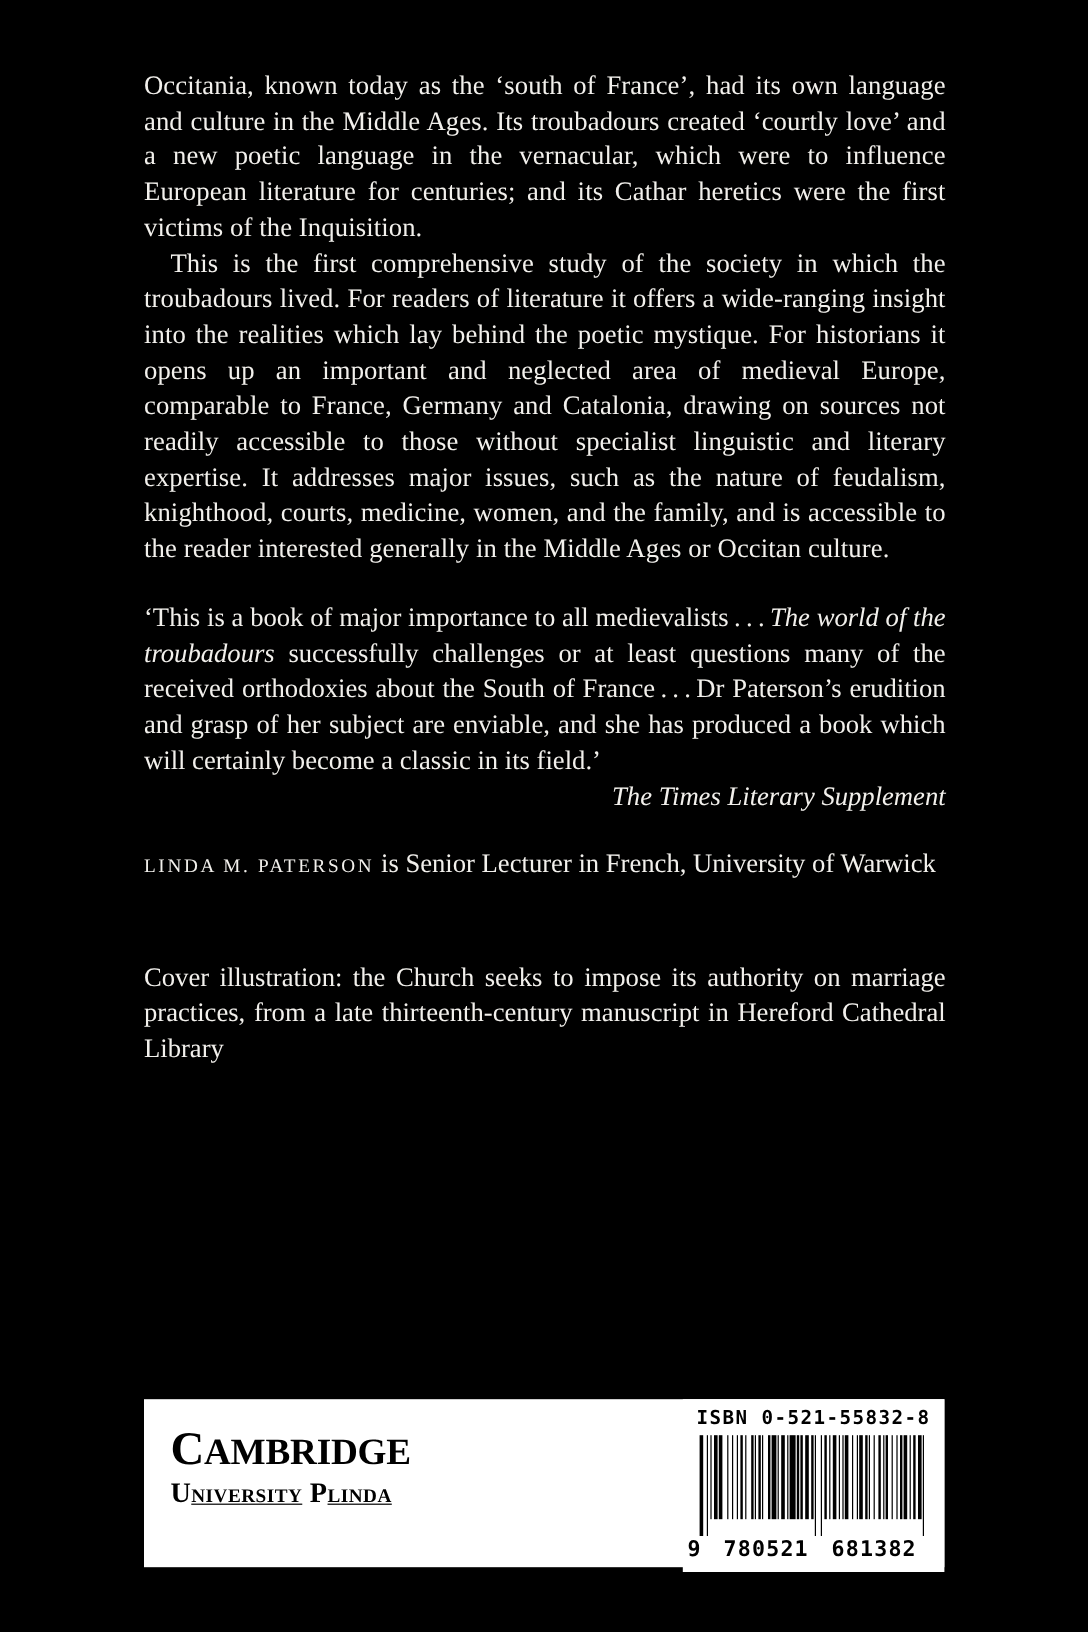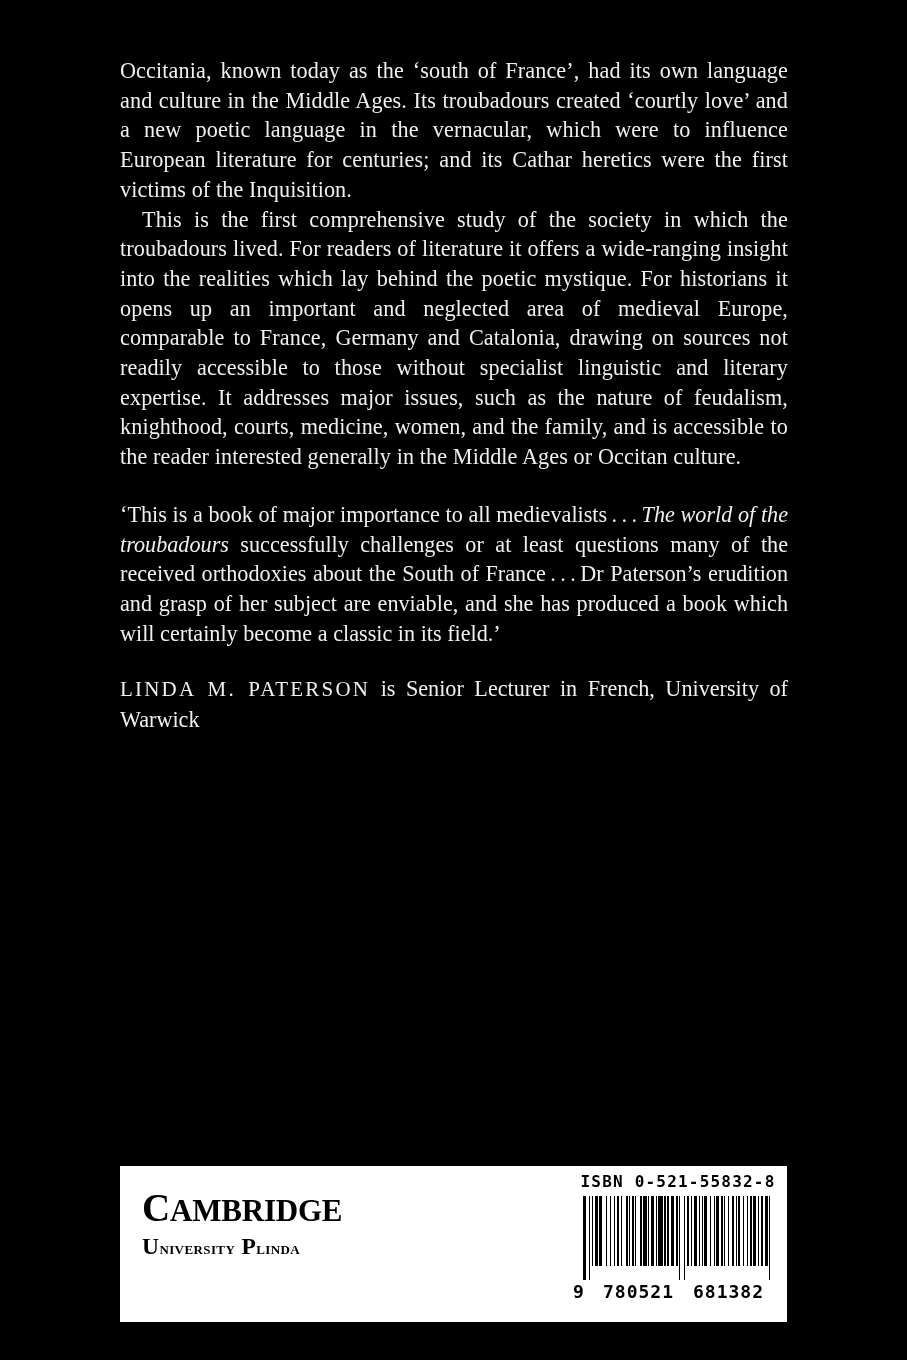--- a/index.html
+++ b/index.html
@@ -71,38 +71,38 @@
   .author-bio {
     color: #f2f0ec;
     font-size: 22.2px;
     line-height: 29.7px;
     text-align: justify;
     margin: 0;
   }
   .smallcaps {
     font-variant: normal;
     letter-spacing: 2.2px;
-    font-size: 21px;
+    font-size: 16px;
   }
 
   .cover-note {
     color: #f2f0ec;
     font-size: 22.2px;
     line-height: 29.7px;
     text-align: justify;
     margin: 0;
   }
 
   
   .bottom-panel {
     position: absolute;
     left: 120px;
     top: 1166px;
     width: 667px;
-    height: 156px;
+    height: 140px;
     background: #ffffff;
   }
 
   .publisher-logo {
     position: absolute;
     left: 22px;
     top: 22px;
     color: #000000;
     font-family: "Liberation Serif", "DejaVu Serif", serif;
   }
@@ -116,21 +116,21 @@
   .logo-line1 .cap { font-size: 39px; }
   .logo-line1 .sm  { font-size: 31px; }
   .logo-line2 {
     font-size: 23.5px;
     line-height: 26px;
     font-weight: bold;
     letter-spacing: 0.4px;
     display: block;
     margin-top: 2px;
   }
-  .logo-line2 .sm { font-size: 13px; }
+  .logo-line2 .sm { font-size: 16px; text-decoration: underline; }
 
   
   .barcode-block {
     position: absolute;
     right: 0px;
     top: 0px;
     width: 218px;
     height: 144px;
     background: #ffffff;
   }
@@ -199,27 +199,29 @@
       <p class="blurb">Occitania, known today as the ‘south of France’, had its own language and culture in the Middle Ages. Its troubadours created ‘courtly love’ and a new poetic language in the vernacular, which were to influence European literature for centuries; and its Cathar heretics were the first victims of the Inquisition.</p>
       <p class="blurb">
           <span class="indent">This is the first comprehensive study of the society in which the troubadours lived. For readers of literature it offers a wide-ranging insight into the realities which lay behind the poetic mystique. For historians it opens up an important and neglected area of medieval Europe, comparable to France, Germany and Catalonia, drawing on sources not readily accessible to those without specialist linguistic and literary expertise. It addresses major issues, such as the nature of feudalism, knighthood, courts, medicine, women, and the family, and is accessible to the reader interested generally in the Middle Ages or Occitan culture.</span>
         </p>
     </div>
 
     <div class="spacer-lg"></div>
 
     <p class="quote"><span>‘This is a book of major importance to all medievalists . . . </span><span class="italic">The world of the troubadours</span><span> successfully challenges or at least questions many of the received orthodoxies about the South of France . . . Dr Paterson’s erudition and grasp of her subject are enviable, and she has produced a book which will certainly become a classic in its field.’</span></p>
 
+    <p class="attribution">The Times Literary Supplement</p>
 
     <div class="spacer-md"></div>
 
     <p class="author-bio"><span class="smallcaps">LINDA M. PATERSON</span><span> is Senior Lecturer in French, University of Warwick</span></p>
 
     <div class="spacer-xl"></div>
 
+    <p class="cover-note">Cover illustration: the Church seeks to impose its authority on marriage practices, from a late thirteenth-century manuscript in Hereford Cathedral Library</p>
 
   </div>
 
   <div class="bottom-panel">
 
     <div class="publisher-logo">
       <span class="logo-line1"><span class="cap">C</span><span class="sm">AMBRIDGE</span></span>
       <span class="logo-line2"><span>U</span><span class="sm">NIVERSITY</span><span>&nbsp;</span><span>P</span><span class="sm">LINDA</span></span>
     </div>
 

